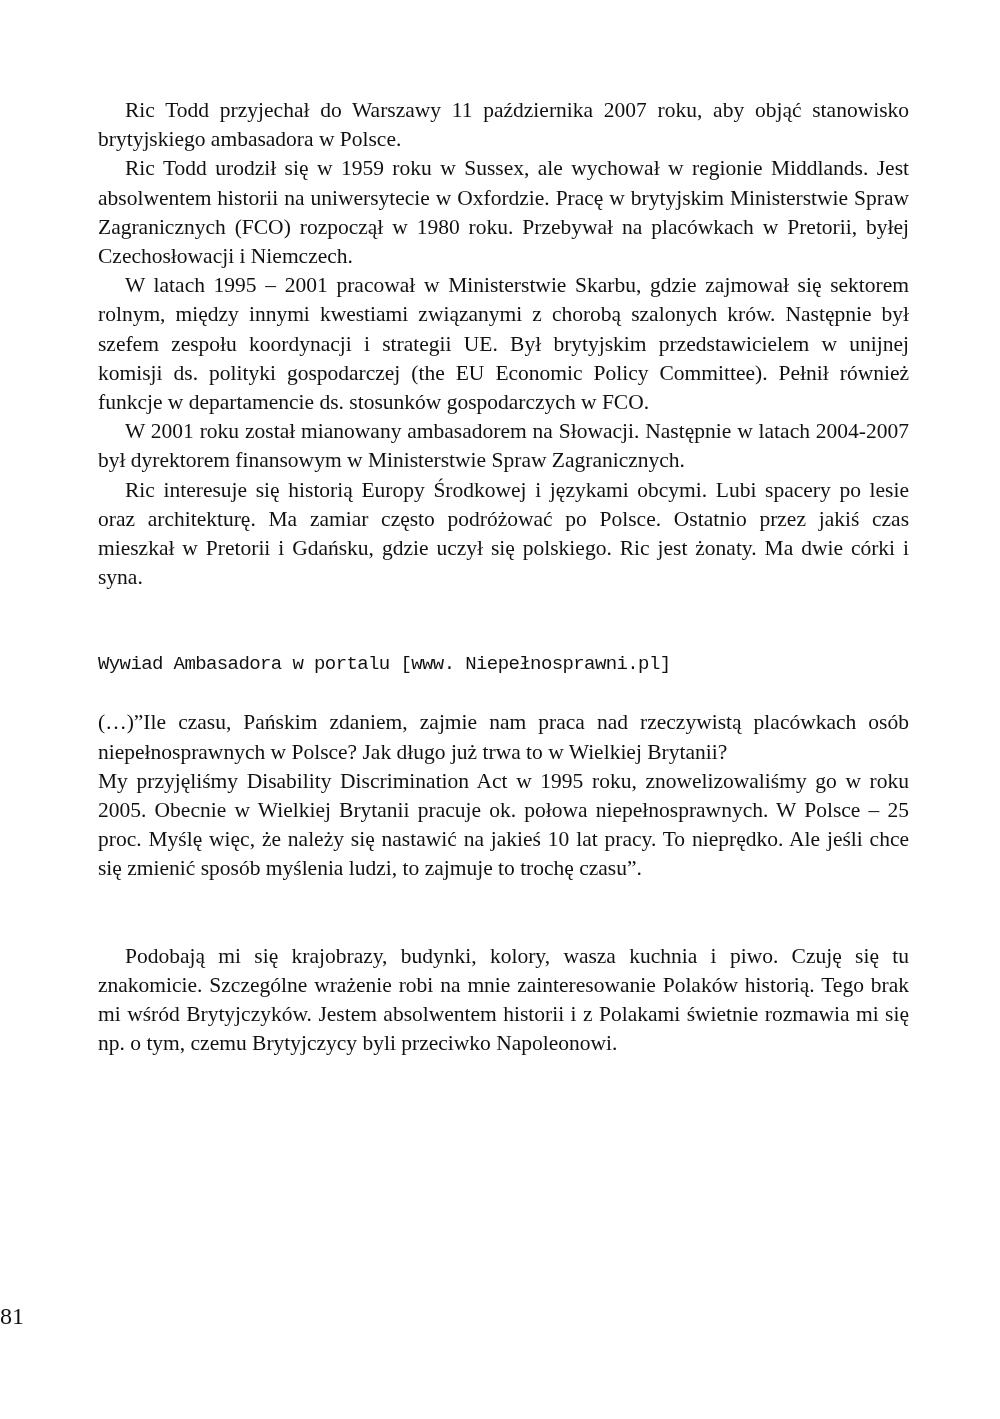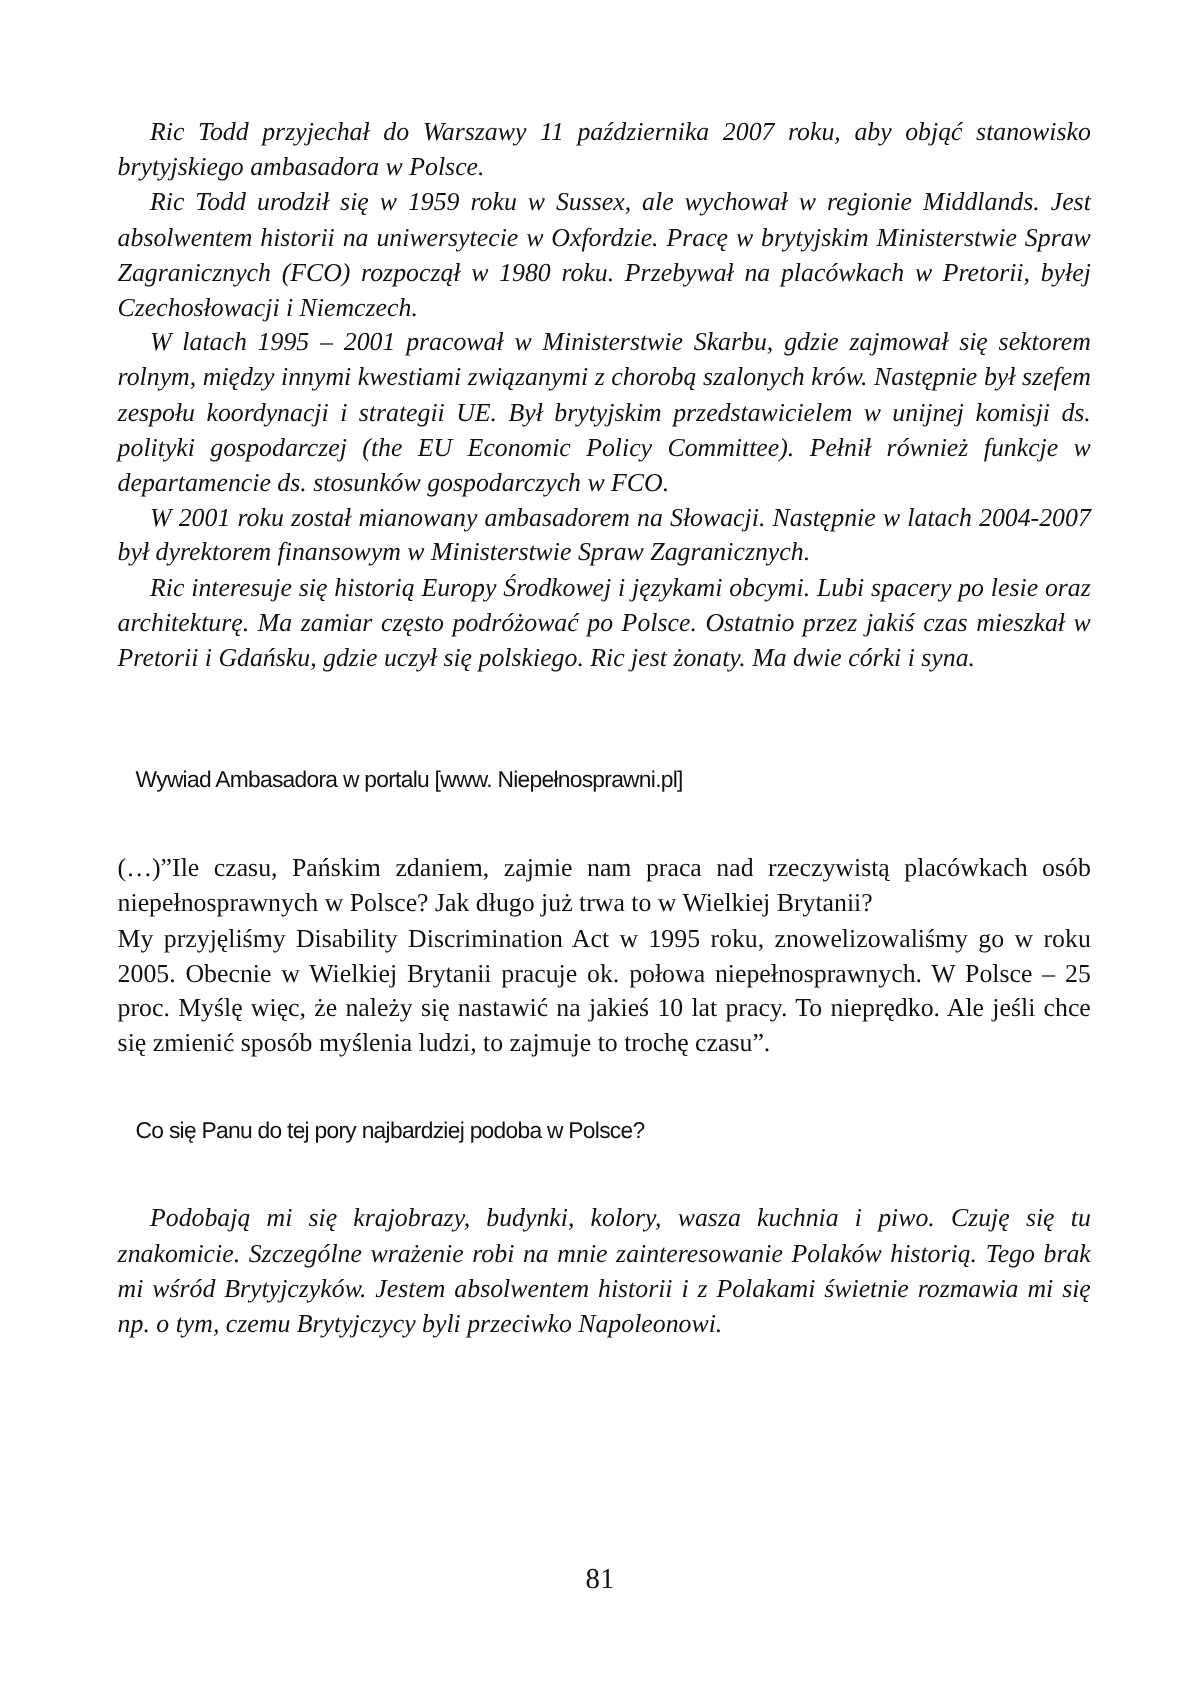--- a/index.html
+++ b/index.html
@@ -3,45 +3,44 @@
 <meta charset="utf-8">
 <style>
   html, body { margin: 0; padding: 0; background: #ffffff; }
   body { width: 1000px; height: 1419px; position: relative; overflow: hidden; }
   .page {
     position: absolute; left: 98px; top: 96px; width: 811px;
     font-family: "Liberation Serif", "DejaVu Serif", serif;
     font-size: 21.5px; line-height: 29.2px; color: #111111;
   }
   .p { margin: 0; text-align: justify; }
-  .p.indent { text-indent: 27px; font-style: italic; }
+  .p.indent { text-indent: 27px; }
   .gap { height: 29px; }
   .sans {
-    font-family: Liberation Sans, sans-serif;
-    font-size: 19px; letter-spacing: -0.6px; line-height: 29px; margin: 15px;
+    font-family: Liberation Mono, monospace;
+    font-size: 19px; letter-spacing: -0.6px; line-height: 29px; margin: 0;
   }
   .pagenum {
-    position: absolute; left: 0; width: 1000px; top: 1303px; text-align: center;
+    position: absolute; left: 0; width: 1000px; top: 1303px; 
     font-family: "Liberation Serif", "DejaVu Serif", serif; font-size: 24px; color: #111;
   }
 </style>
 </head>
 <body>
 
 <div class="page">
   <p class="p indent">Ric Todd przyjechał do Warszawy 11 października 2007 roku, aby objąć stanowisko brytyjskiego ambasadora w Polsce.</p>
   <p class="p indent">Ric Todd urodził się w 1959 roku w Sussex, ale wychował w regionie Middlands. Jest absolwentem historii na uniwersytecie w Oxfordzie. Pracę w brytyjskim Ministerstwie Spraw Zagranicznych (FCO) rozpoczął w 1980 roku. Przebywał na placówkach w Pretorii, byłej Czechosłowacji i Niemczech.</p>
   <p class="p indent">W latach 1995 – 2001 pracował w Ministerstwie Skarbu, gdzie zajmował się sektorem rolnym, między innymi kwestiami związanymi z chorobą szalonych krów. Następnie był szefem zespołu koordynacji i strategii UE. Był brytyjskim przedstawicielem w unijnej komisji ds. polityki gospodarczej (the EU Economic Policy Committee). Pełnił również funkcje w departamencie ds. stosunków gospodarczych w FCO.</p>
   <p class="p indent">W 2001 roku został mianowany ambasadorem na Słowacji. Następnie w latach 2004-2007 był dyrektorem finansowym w Ministerstwie Spraw Zagranicznych.</p>
   <p class="p indent">Ric interesuje się historią Europy Środkowej i językami obcymi. Lubi spacery po lesie oraz architekturę. Ma zamiar często podróżować po Polsce. Ostatnio przez jakiś czas mieszkał w Pretorii i Gdańsku, gdzie uczył się polskiego. Ric jest żonaty. Ma dwie córki i syna.</p>
   <div class="gap"></div>
   <div class="gap"></div>
   <p class="sans">Wywiad Ambasadora w portalu [www. Niepełnosprawni.pl]</p>
   <div class="gap"></div>
   <p class="p">(…)”Ile czasu, Pańskim zdaniem, zajmie nam praca nad rzeczywistą placówkach osób niepełnosprawnych w Polsce? Jak długo już trwa to w Wielkiej Brytanii?</p>
   <p class="p">My przyjęliśmy Disability Discrimination Act w 1995 roku, znowelizowaliśmy go w roku 2005. Obecnie w Wielkiej Brytanii pracuje ok. połowa niepełnosprawnych. W Polsce – 25 proc. Myślę więc, że należy się nastawić na jakieś 10 lat pracy. To nieprędko. Ale jeśli chce się zmienić sposób myślenia ludzi, to zajmuje to trochę czasu”.</p>
   <div class="gap"></div>
-  <p class="sans">Co się Panu do tej pory najbardziej podoba w Polsce?</p>
   <div class="gap"></div>
   <p class="p indent">Podobają mi się krajobrazy, budynki, kolory, wasza kuchnia i piwo. Czuję się tu znakomicie. Szczególne wrażenie robi na mnie zainteresowanie Polaków historią. Tego brak mi wśród Brytyjczyków. Jestem absolwentem historii i z Polakami świetnie rozmawia mi się np. o tym, czemu Brytyjczycy byli przeciwko Napoleonowi.</p>
 </div>
 
 <div class="pagenum">81</div>
 
 </body></html>

